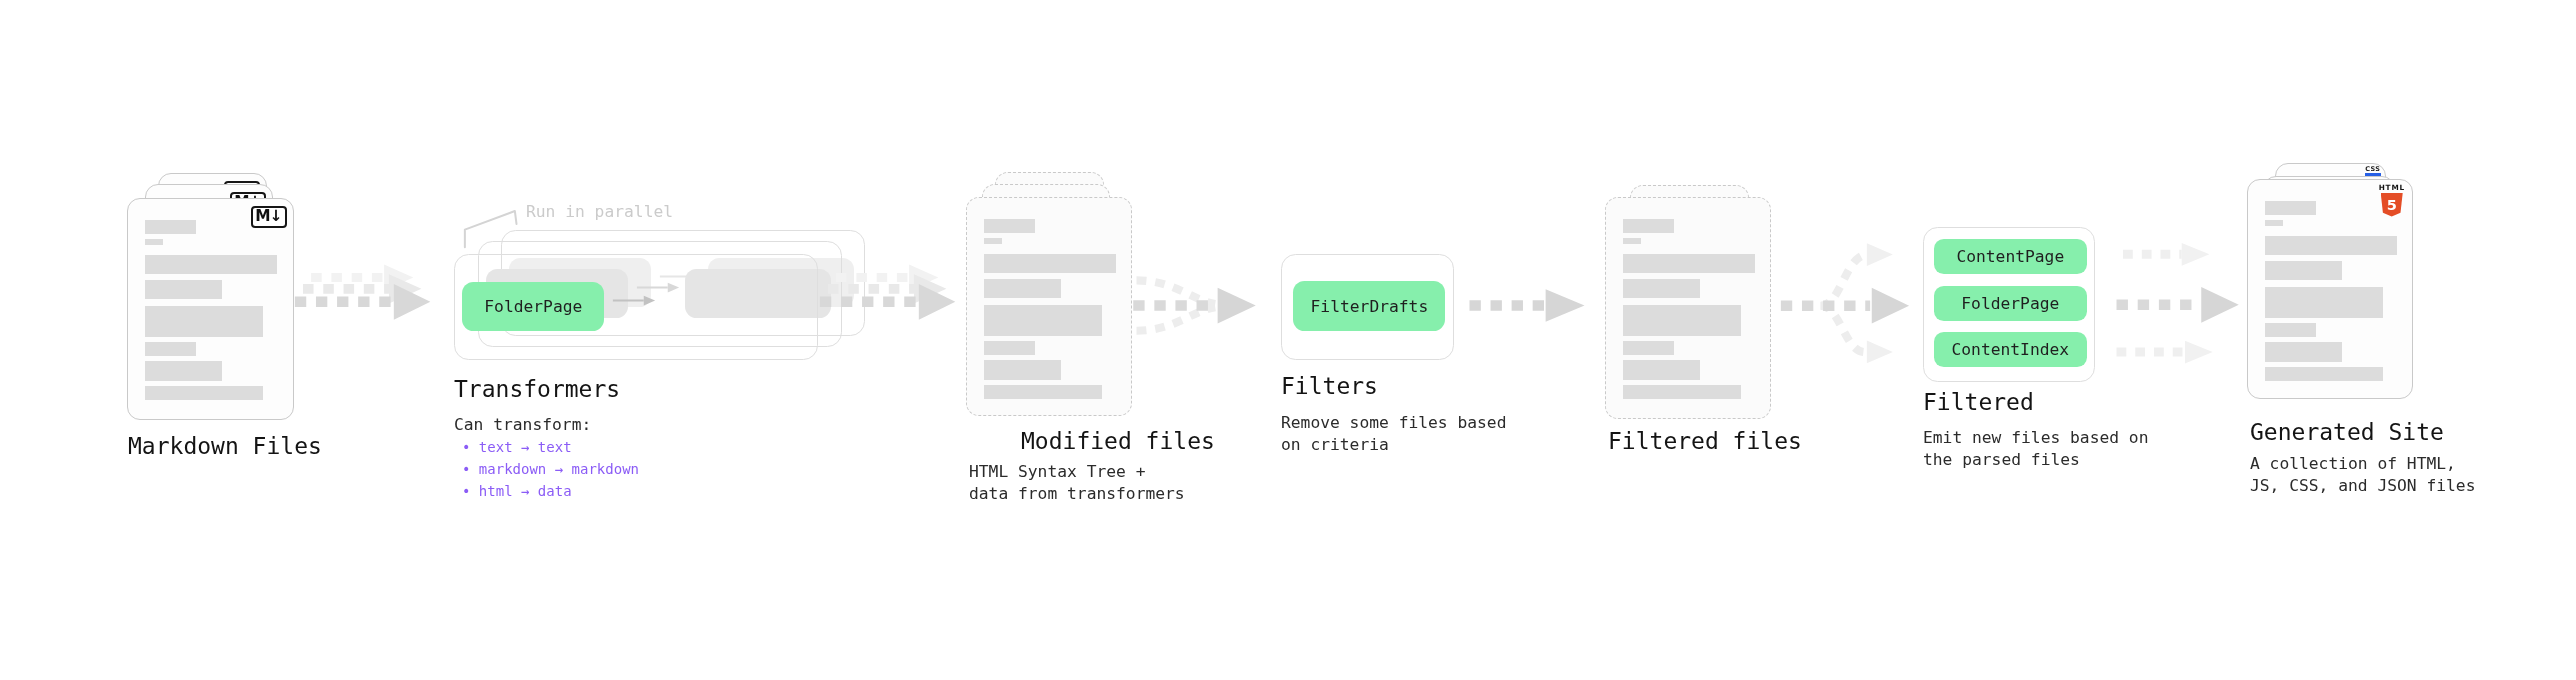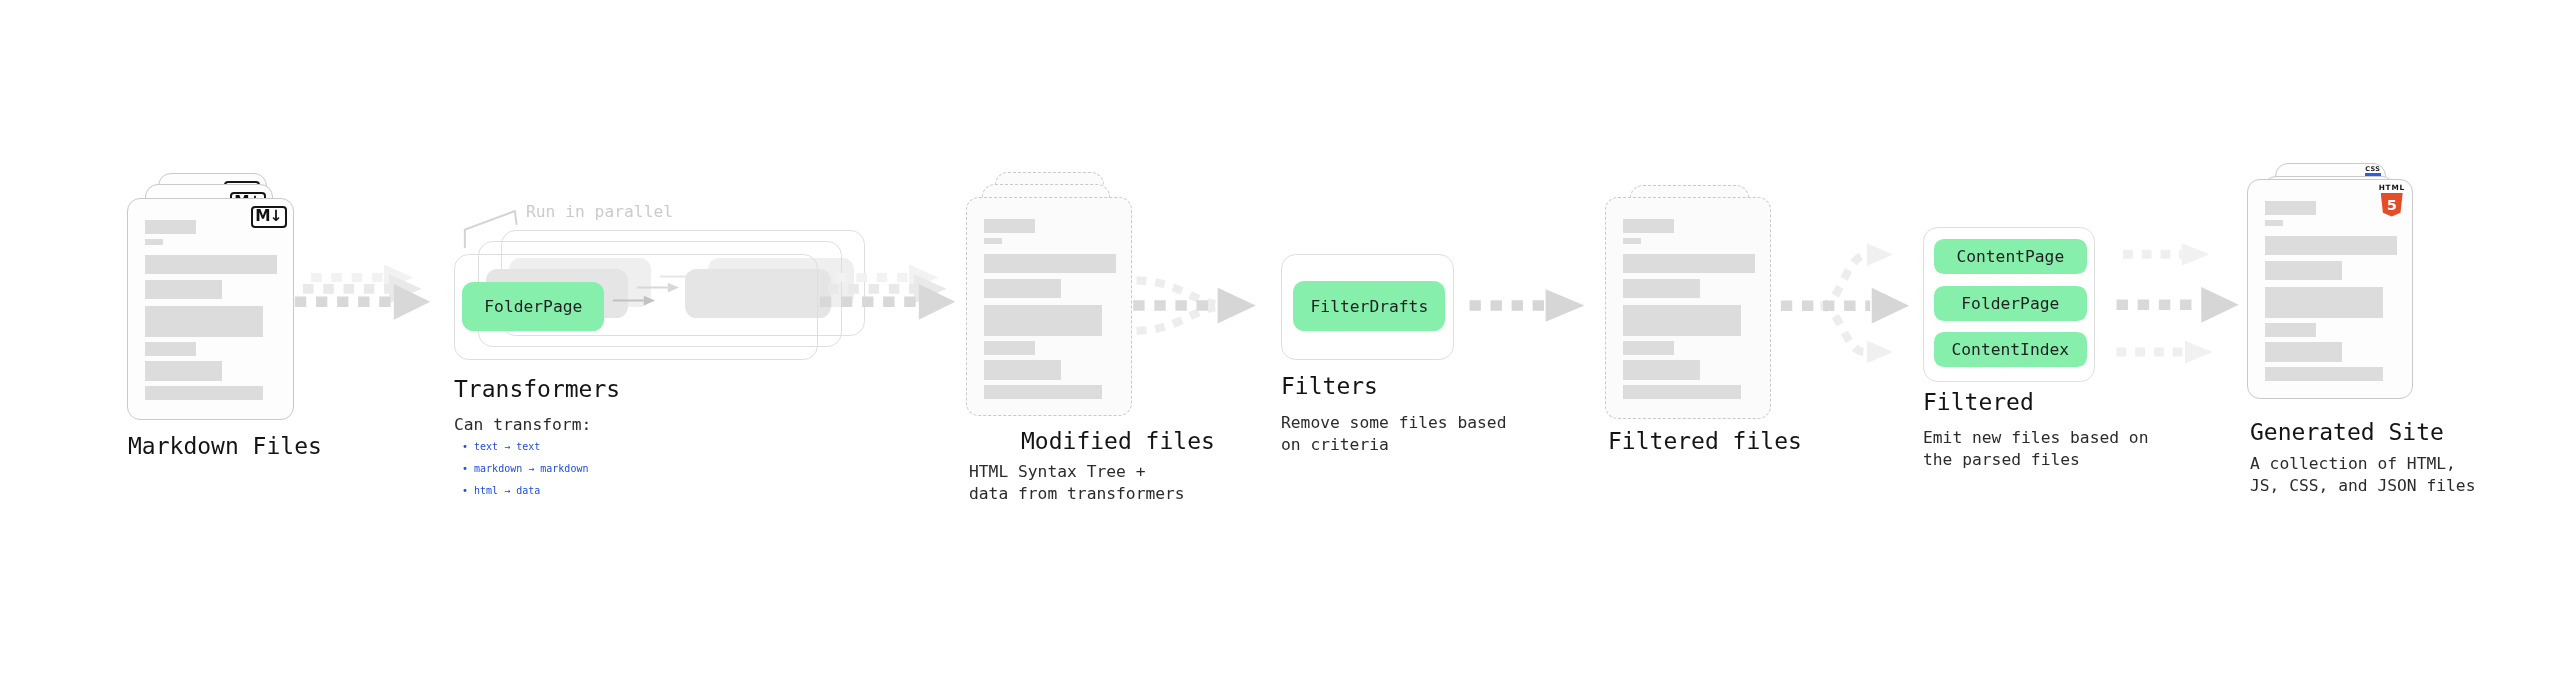--- a/index.html
+++ b/index.html
@@ -85,21 +85,21 @@
   .stage-title{
     position:absolute;
     font-size:23px;line-height:28px;color:#141414;
     white-space:pre;
   }
   .stage-desc{
     position:absolute;
     font-size:16.3px;line-height:22px;color:#2b2b2b;
     white-space:pre-line;
   }
-  .bullet-list{position:absolute;font-size:10px;line-height:22px;color:#1d4ed8;}
+  .bullet-list{position:absolute;font-size:14px;line-height:22px;color:#8b5cf6;}
   .bullet{white-space:pre;}
   .bullet::before{content:"• ";}
   .annotation{
     position:absolute;
     font-size:16.3px;line-height:19.5px;color:#cbcbcb;white-space:pre;
   }
 </style>
 </head>
 <body>
 

